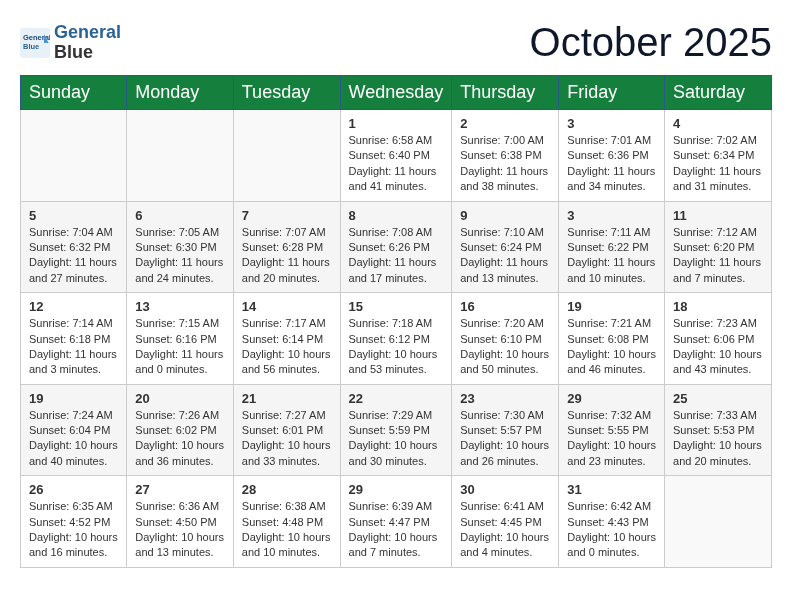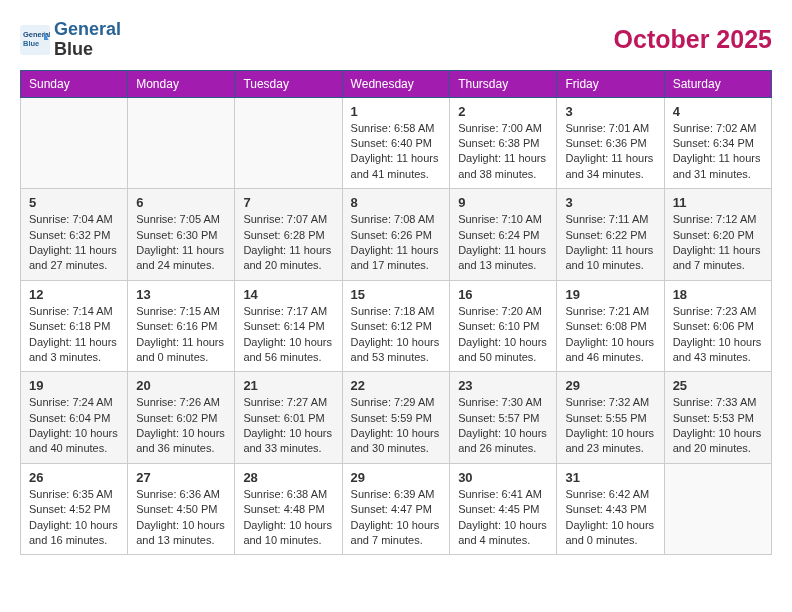--- a/index.html
+++ b/index.html
@@ -31,39 +31,39 @@
     }
     .logo-icon {
       width: 30px;
       height: 30px;
       margin-right: 4px;
     }
     .title-block {
       text-align: right;
     }
     .month-title {
-      font-size: 25px;
-      color: #be185d;
-      font-weight: bold;
+      font-size: 40px;
+      color: #0f172a;
+      font-weight: normal;
     }
     .location {
       font-size: 14px;
       color: #555;
     }
     .calendar {
       width: 100%;
       border-collapse: collapse;
       border: 1px solid #ccc;
     }
     .calendar th {
-      background-color: #a21caf;
+      background-color: #15803d;
       color: #fff;
       text-align: left;
       padding: 6px 8px;
-      font-size: 12px;
+      font-size: 18px;
       font-weight: normal;
       border: 1px solid #2a5a8a;
     }
     .calendar td {
       vertical-align: top;
       padding: 6px 8px;
       border: 1px solid #ccc;
       width: 108px;
       min-height: 80px;
       font-size: 11px;

